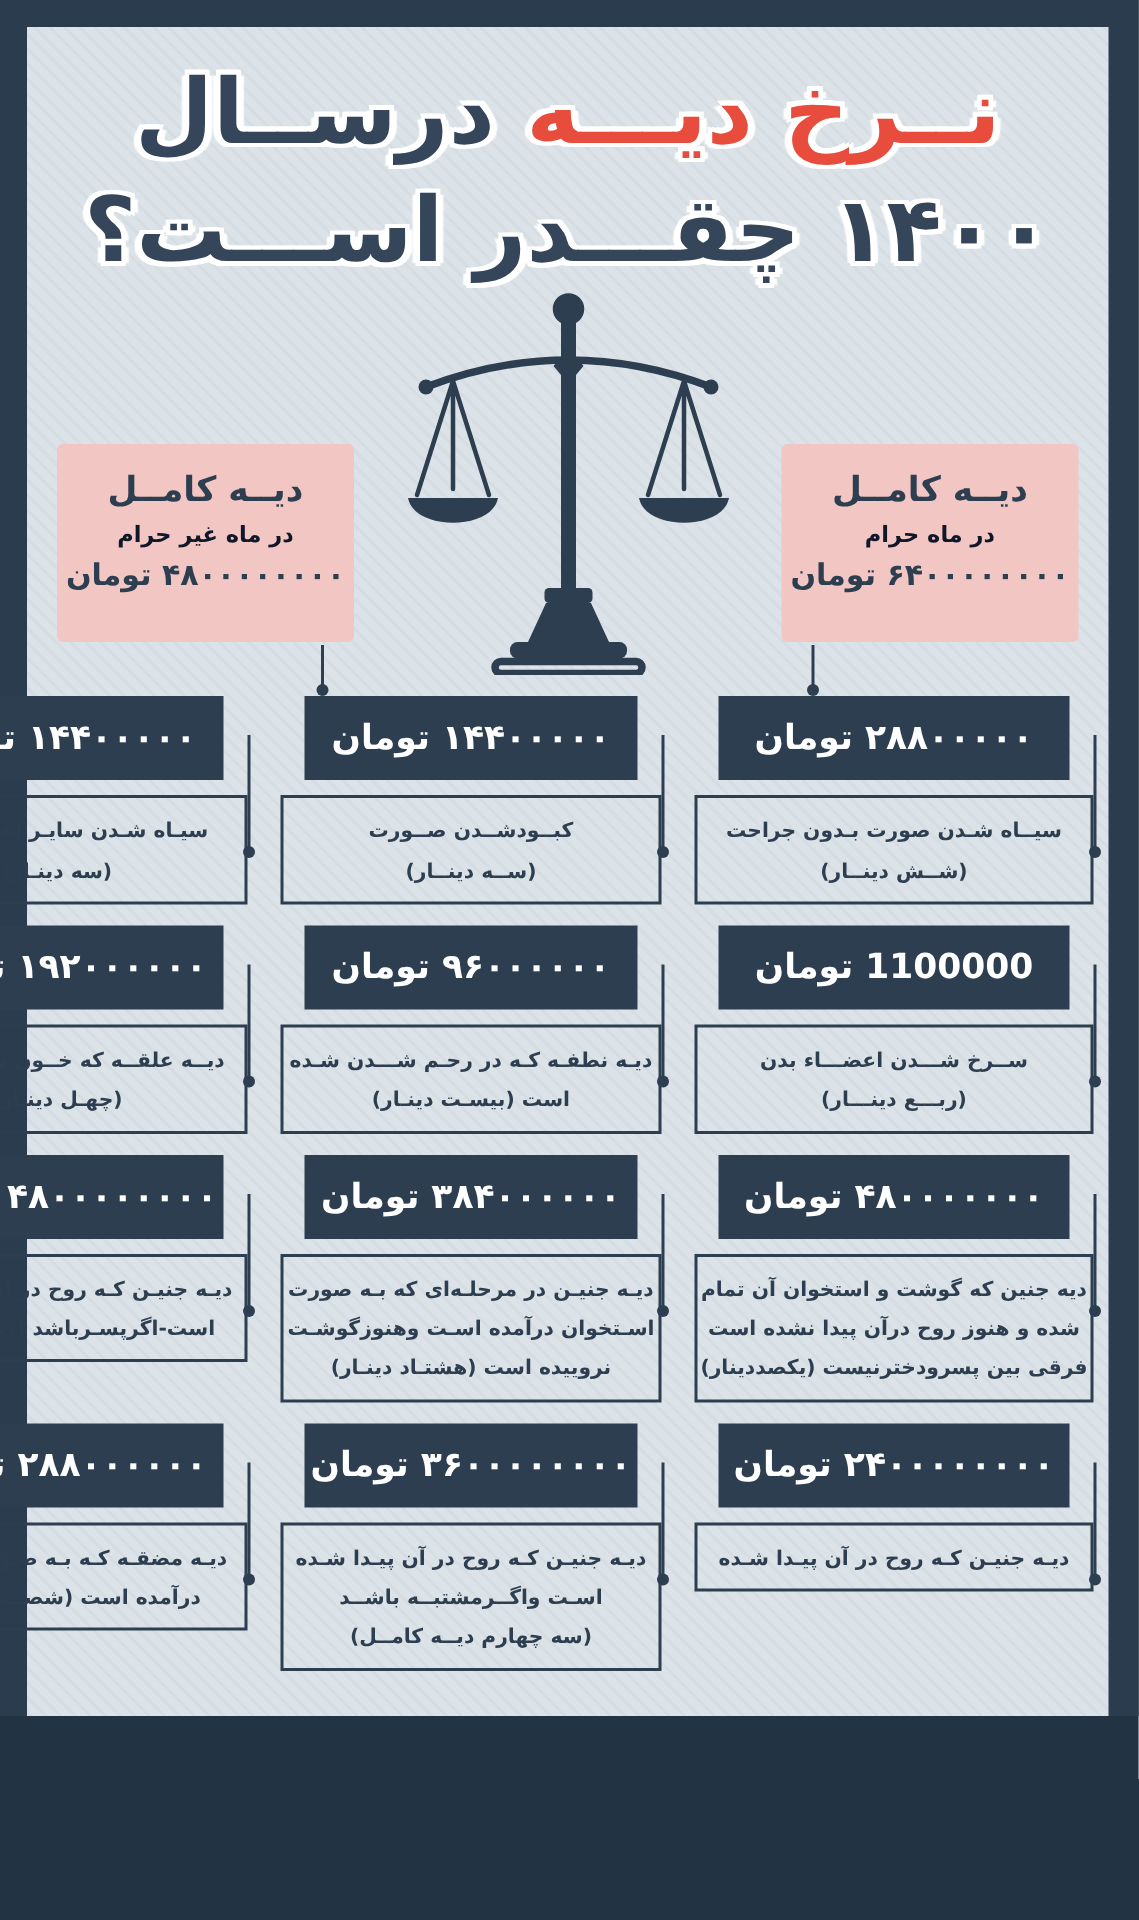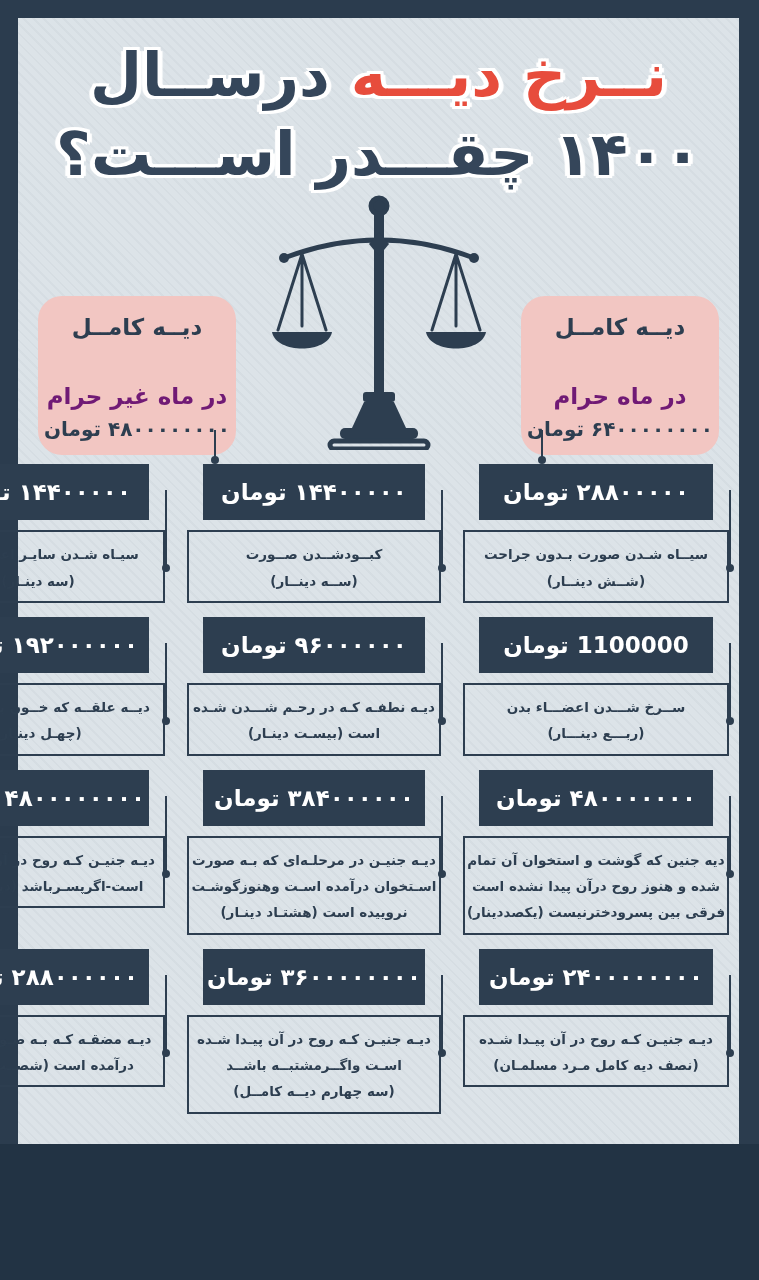--- a/index.html
+++ b/index.html
@@ -20,25 +20,25 @@
   .title-line{font-weight:bold;font-size:60px;
     text-shadow:3px 0 0 #fff,-3px 0 0 #fff,0 3px 0 #fff,0 -3px 0 #fff,
       3px 3px 0 #fff,-3px 3px 0 #fff,3px -3px 0 #fff,-3px -3px 0 #fff,
       5px 1px 1px #fff,-5px 1px 1px #fff;}
   .t-red{color:#e74c3c;}
   .t-dark{color:#35465a;}
   
   .hero{position:relative;height:258px;margin-top:4px;}
   .scale-wrap{position:absolute;left:50%;top:-6px;transform:translateX(-50%);}
   .pinkbox{
-    position:absolute;top:98px;width:198px;min-height:132px;border-radius:24px;
+    position:absolute;top:98px;width:198px;min-height:132px;border-radius:4px;
     background:#f2c6c2;direction:rtl;text-align:center;padding:14px 6px 10px;
   }
   .pinkbox .pb-label{color:#2d3e50;font-weight:bold;font-size:23px;line-height:1.5;}
-  .pinkbox .pb-month{color:#701a75;font-weight:bold;font-size:23px;line-height:1.5;margin-top:34px;}
+  .pinkbox .pb-month{color:#0f172a;font-weight:bold;font-size:15px;line-height:1.5;}
   .pinkbox .pb-amount{color:#2d3e50;font-weight:bold;font-size:20px;line-height:1.6;white-space:nowrap;}
   .pb-left{left:20px;}
   .pb-right{right:20px;}
   .conn{position:absolute;background:#2d3e50;}
   .conn-dot{position:absolute;width:8px;height:8px;border-radius:50%;background:#2d3e50;}
   
   .grid{
     direction:rtl;display:grid;grid-template-columns:1fr 1fr 1fr;
     column-gap:10px;row-gap:14px;padding:8px 4px 0;
   }
@@ -194,21 +194,20 @@
         <div class="desc-box">
           <div>دیـه جنیـن کـه روح در آن پیـدا شـده</div>
           <div>است-اگرپسـرباشد (دیـه کامــل)</div>
         </div>
       </div>
 
       <div class="cell">
         <div class="amount-box">۲۴۰۰۰۰۰۰۰۰ تومان</div>
         <div class="desc-box">
           <div>دیـه جنیـن کـه روح در آن پیـدا شـده</div>
-          <div>(نصف دیه کامل مـرد مسلمـان)</div>
         </div>
       </div>
       <div class="cell">
         <div class="amount-box">۳۶۰۰۰۰۰۰۰۰ تومان</div>
         <div class="desc-box">
           <div>دیـه جنیـن کـه روح در آن پیـدا شـده</div>
           <div>اسـت واگــرمشتبــه باشــد</div>
           <div>(سه چهارم دیــه کامــل)</div>
         </div>
       </div>

